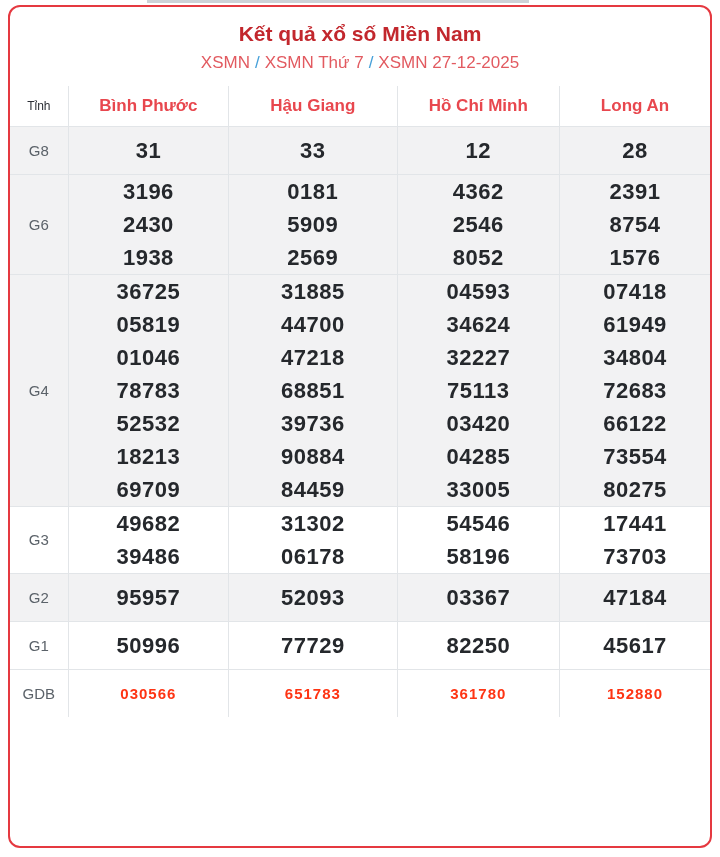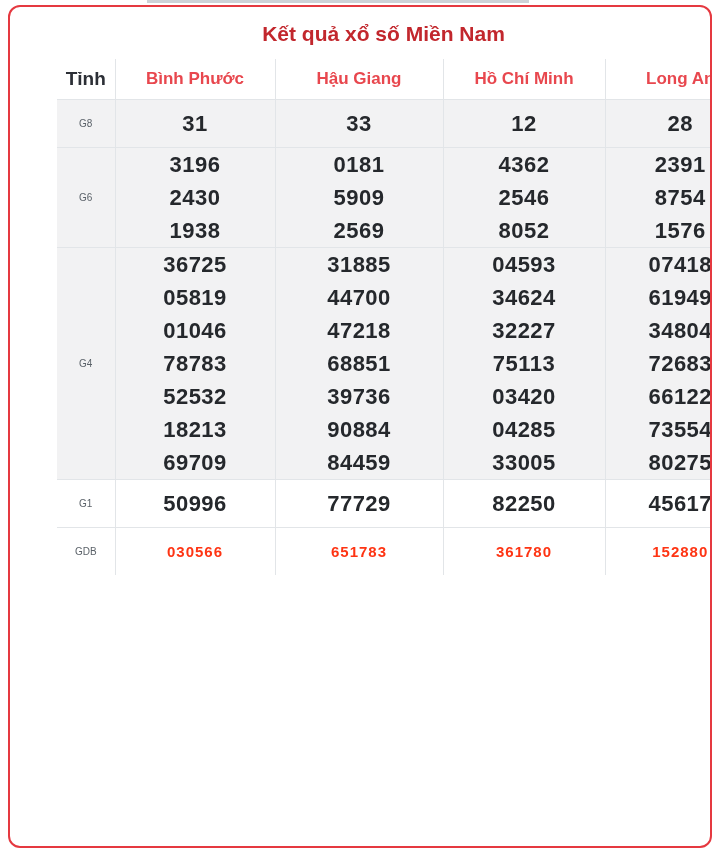--- a/index.html
+++ b/index.html
@@ -30,21 +30,20 @@
     background: var(--artifact);
   }
   .card {
     position: relative;
     margin: 5px 8px 8px 8px;
     min-height: 843px;
     border: 2px solid var(--accent);
     border-radius: 12px;
     overflow: hidden;
     background: #ffffff;
-    padding-left: 47px;
   }
   .card-head {
     padding: 13px 10px 12px 10px;
     text-align: center;
   }
   .page-title {
     margin: 0;
     font-size: 21px;
     font-weight: 700;
     color: var(--title-red);
@@ -72,34 +71,34 @@
     border-style: hidden; 
   }
   table.results th, table.results td {
     border: 1px solid var(--grid);
     text-align: center;
     vertical-align: middle;
     padding: 0;
   }
   thead th { height: 40px; background: #ffffff; }
   th.corner {
-    font-size: 19px;
-    font-weight: 700;
+    font-size: 12px;
+    font-weight: 400;
     color: var(--corner-dark);
     margin-left: 48px;
   }
   th.province {
     font-size: 17px;
     font-weight: 700;
     color: var(--province-red);
     cursor: pointer;
   }
   tr.shaded td { background: var(--stripe); }
   td.row-label {
-    font-size: 10px;
+    font-size: 15px;
     font-weight: 400;
     color: var(--label-gray);
   }
   td.num-cell { padding: 6px 0; }
   td.num-cell.single { height: 48px; padding: 0; margin-left: 28px; }
   .num {
     font-size: 22px;
     font-weight: 700;
     color: var(--num-dark);
     line-height: 33px;
@@ -112,20 +111,23 @@
   }
 </style>
 </head>
 <body>
 
 <div class="artifact-line"></div>
 
 <div class="card">
   <div class="card-head">
     <h1 class="page-title">Kết quả xổ số Miền Nam</h1>
+    <div class="breadcrumb">
+      <a>XSMN</a><span class="sep">/</span><a>XSMN Thứ 7</a><span class="sep">/</span><a>XSMN 27-12-2025</a>
+    </div>
   </div>
 
   <table class="results">
     <colgroup>
       <col style="width:58px">
       <col style="width:160px">
       <col style="width:168px">
       <col style="width:162px">
       <col style="width:150px">
     </colgroup>
@@ -210,20 +212,54 @@
             <div class="num">07418</div>
             <div class="num">61949</div>
             <div class="num">34804</div>
             <div class="num">72683</div>
             <div class="num">66122</div>
             <div class="num">73554</div>
             <div class="num">80275</div>
           </td>
         </tr>
         <tr>
+          <td class="row-label">G3</td>
+          <td class="num-cell">
+            <div class="num">49682</div>
+            <div class="num">39486</div>
+          </td>
+          <td class="num-cell">
+            <div class="num">31302</div>
+            <div class="num">06178</div>
+          </td>
+          <td class="num-cell">
+            <div class="num">54546</div>
+            <div class="num">58196</div>
+          </td>
+          <td class="num-cell">
+            <div class="num">17441</div>
+            <div class="num">73703</div>
+          </td>
+        </tr>
+        <tr class="shaded">
+          <td class="row-label">G2</td>
+          <td class="num-cell single">
+            <div class="num">95957</div>
+          </td>
+          <td class="num-cell single">
+            <div class="num">52093</div>
+          </td>
+          <td class="num-cell single">
+            <div class="num">03367</div>
+          </td>
+          <td class="num-cell single">
+            <div class="num">47184</div>
+          </td>
+        </tr>
+        <tr>
           <td class="row-label">G1</td>
           <td class="num-cell single">
             <div class="num">50996</div>
           </td>
           <td class="num-cell single">
             <div class="num">77729</div>
           </td>
           <td class="num-cell single">
             <div class="num">82250</div>
           </td>

